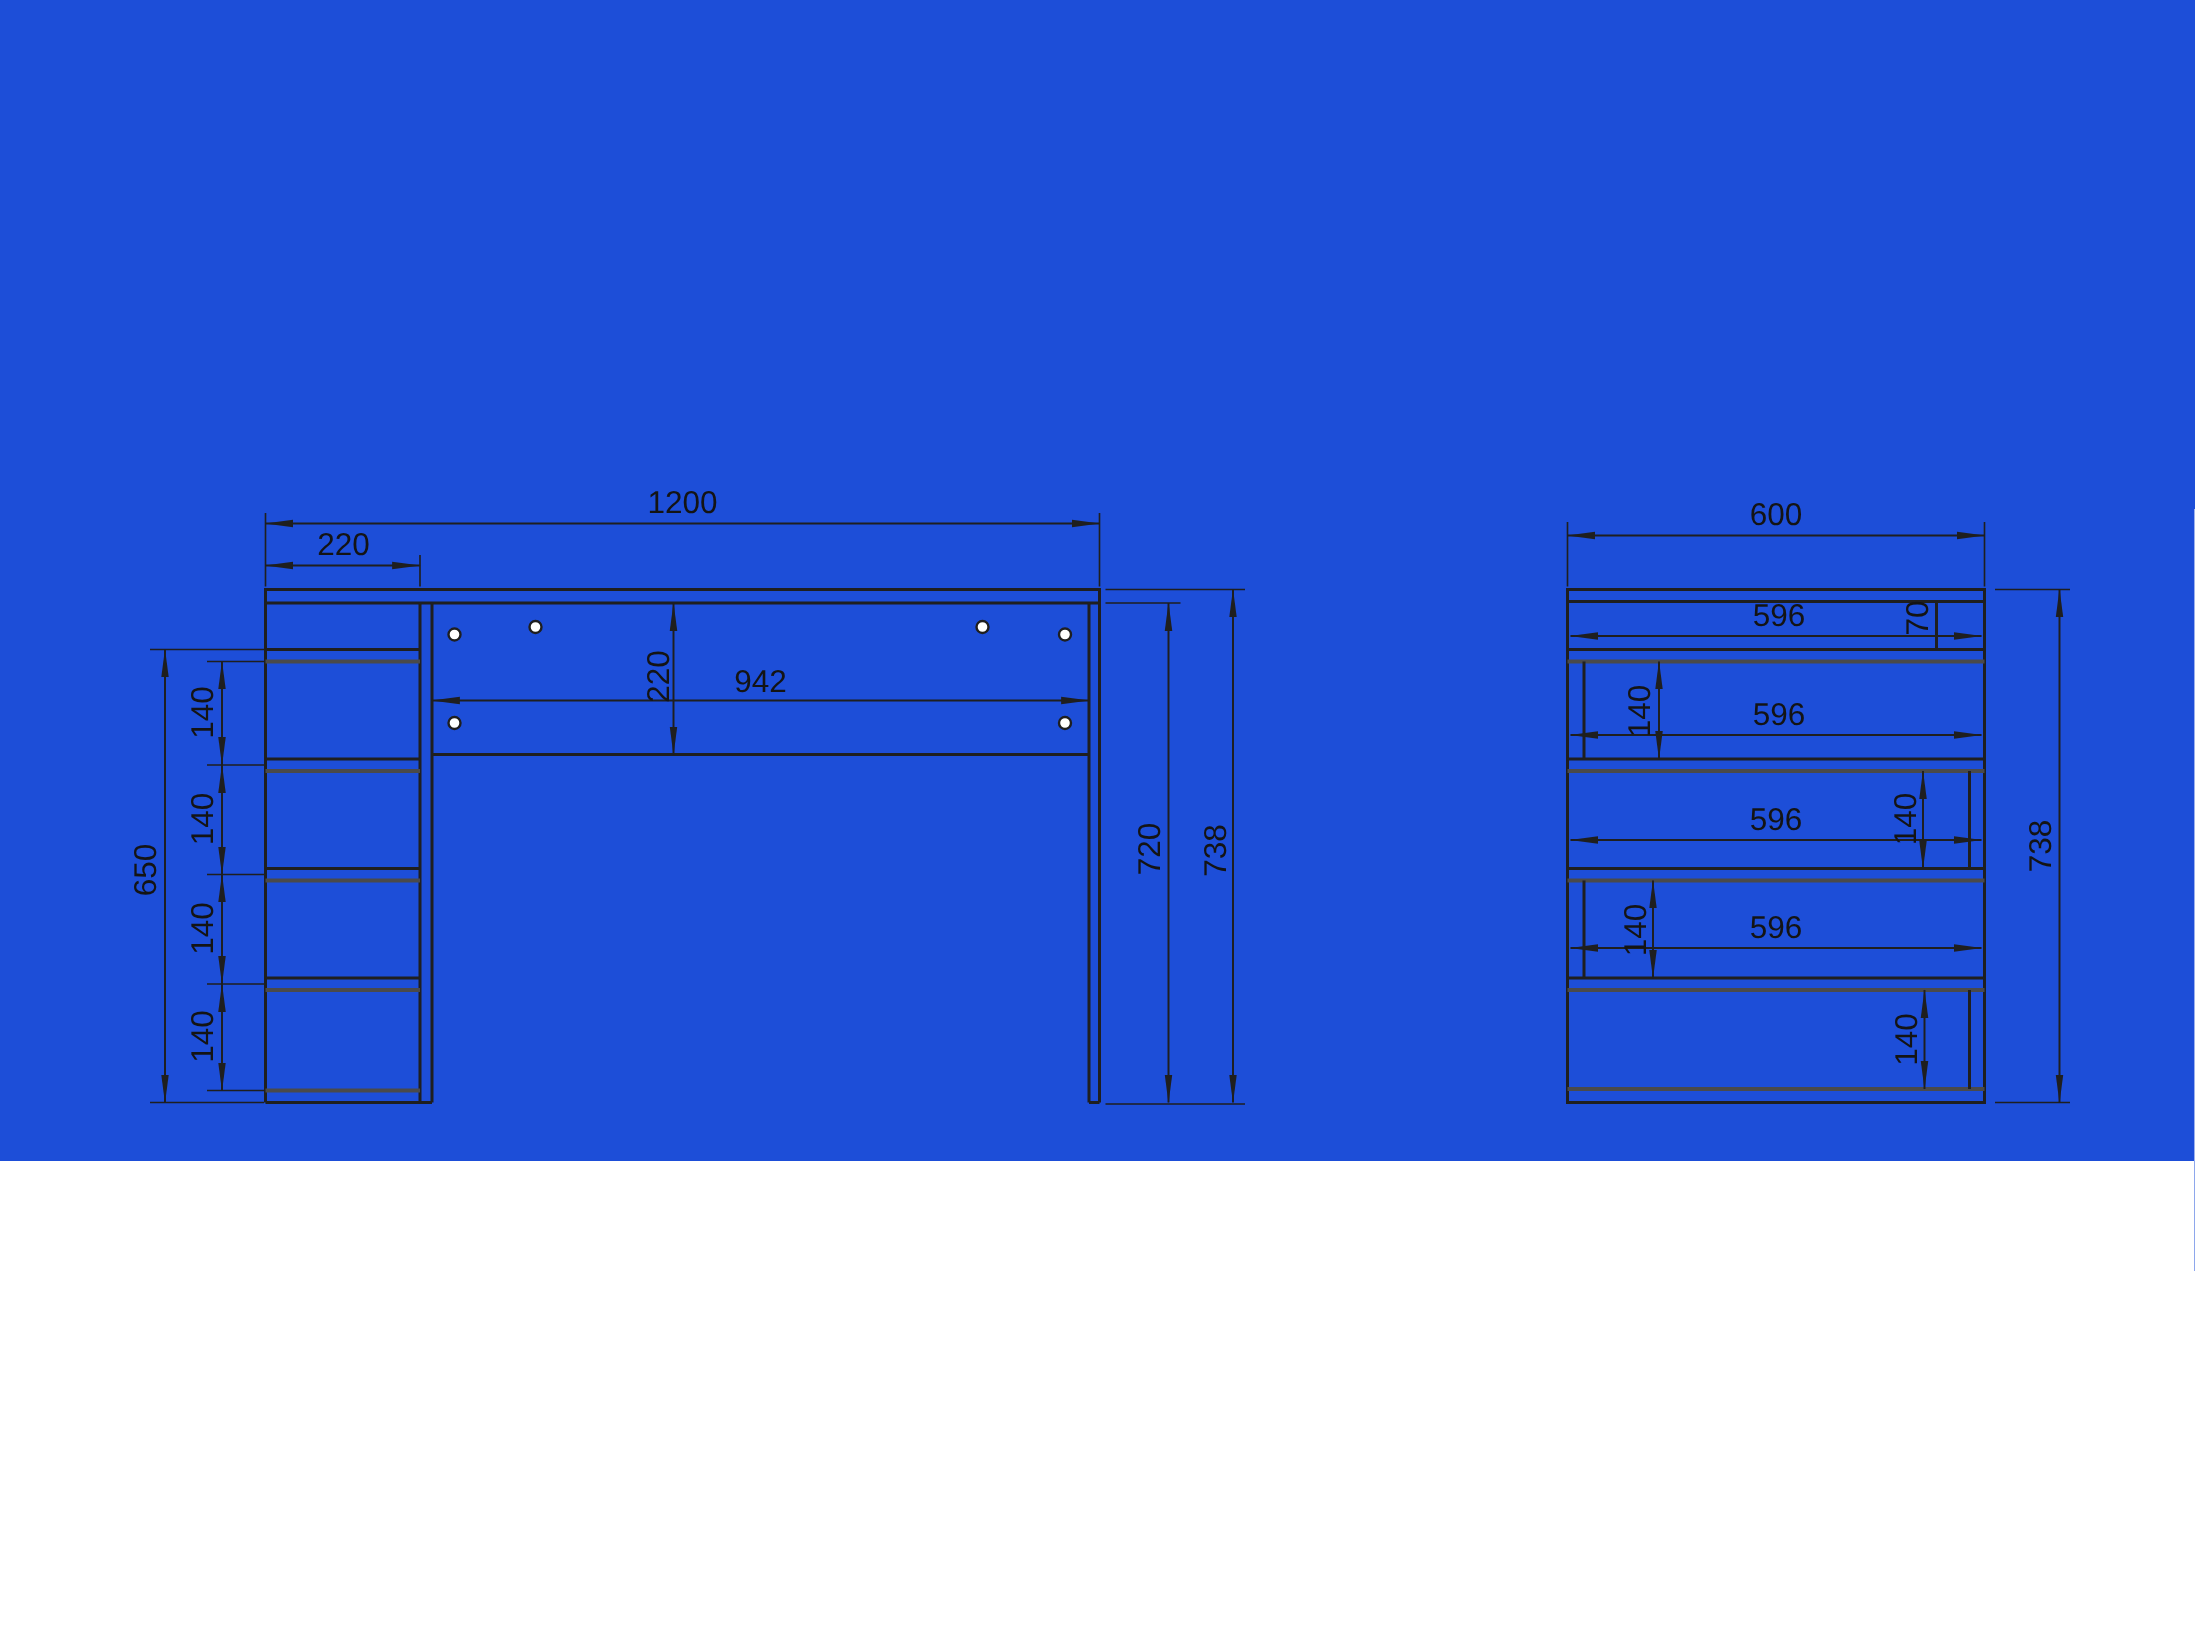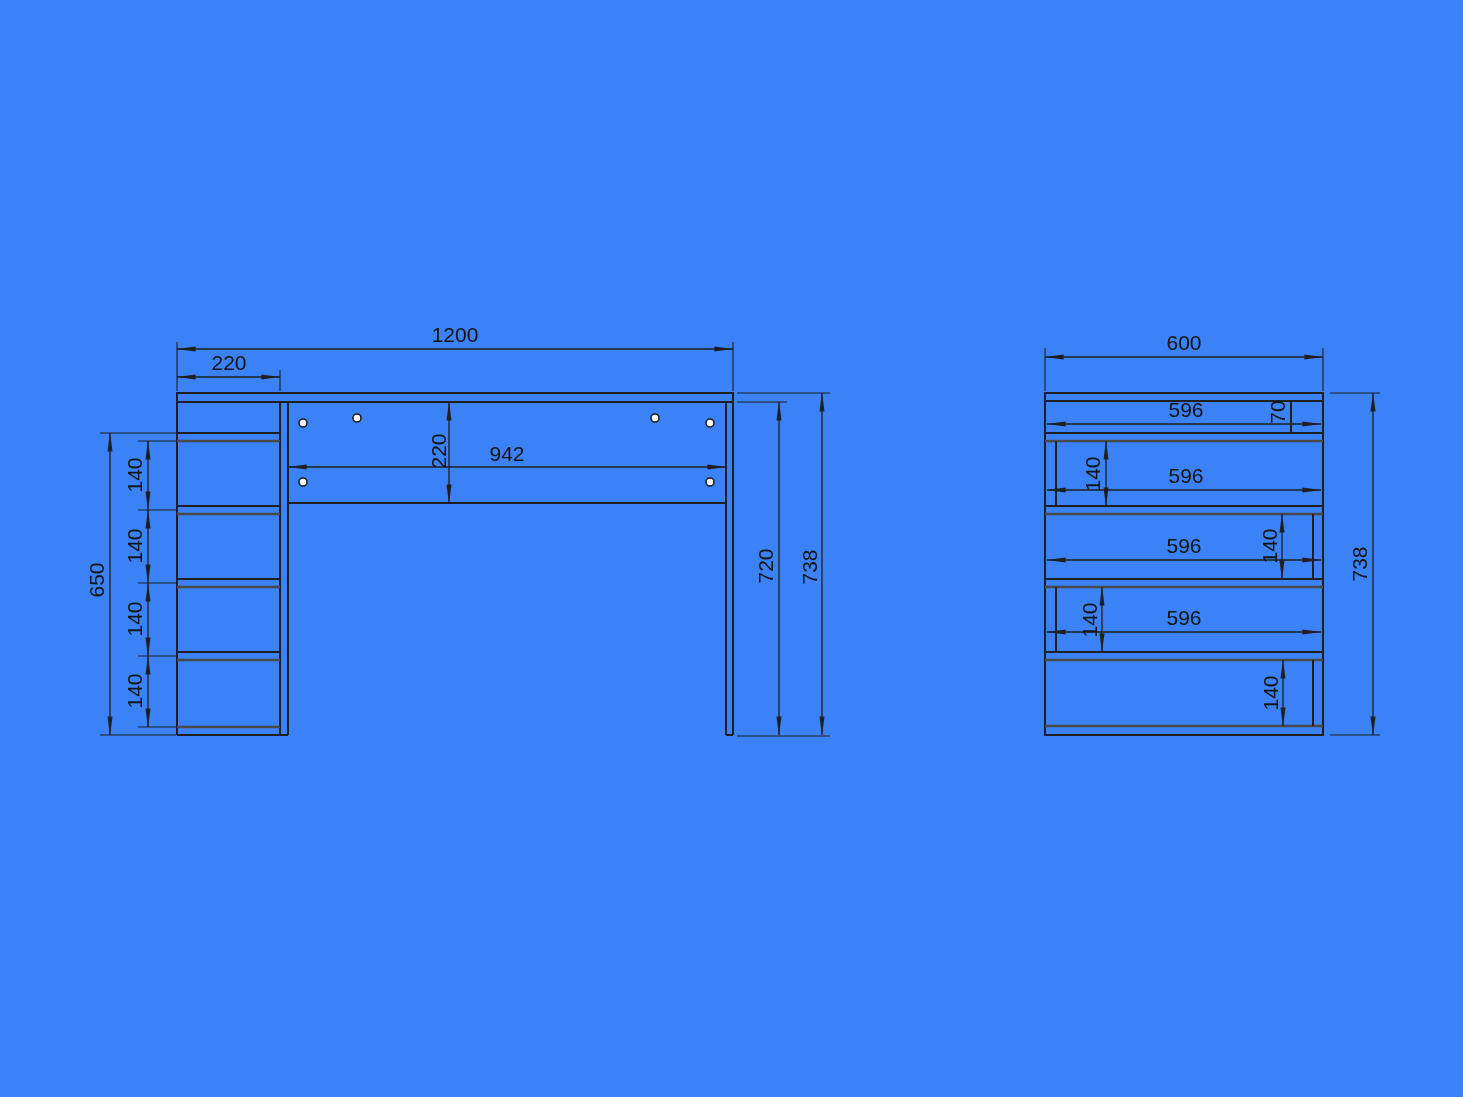--- a/index.html
+++ b/index.html
@@ -1,16 +1,16 @@
 <!DOCTYPE html>
 <html><head>
 <meta charset="utf-8">
 <style>
   html,body{margin:0;padding:0;background:#ffffff;}
-  .page{width:1463px;height:1097px;background:#3b82f6;position:relative;font-family:"Liberation Sans",sans-serif;}
+  .page{width:1463px;height:774px;background:#1d4ed8;position:relative;font-family:"Liberation Sans",sans-serif;}
   svg{display:block;}
   .geo{stroke:#1f1f1f;stroke-width:2;fill:none;stroke-linecap:butt;}
   .geo-thick{stroke:#4a4a4a;stroke-width:2.6;fill:none;}
   .dim{stroke:#1f1f1f;stroke-width:1.3;fill:none;}
   .ext{stroke:#1f1f1f;stroke-width:1.1;fill:none;}
   .hole{fill:#ffffff;stroke:#1f1f1f;stroke-width:1.6;}
   text{font-family:"Liberation Sans",sans-serif;font-size:21px;fill:#141414;text-anchor:middle;}
 </style>
 </head>
 <body>

